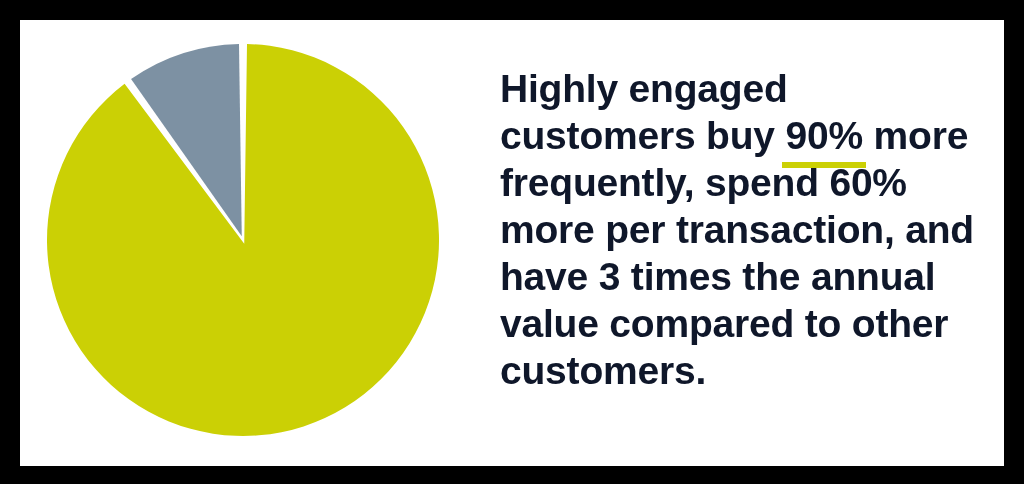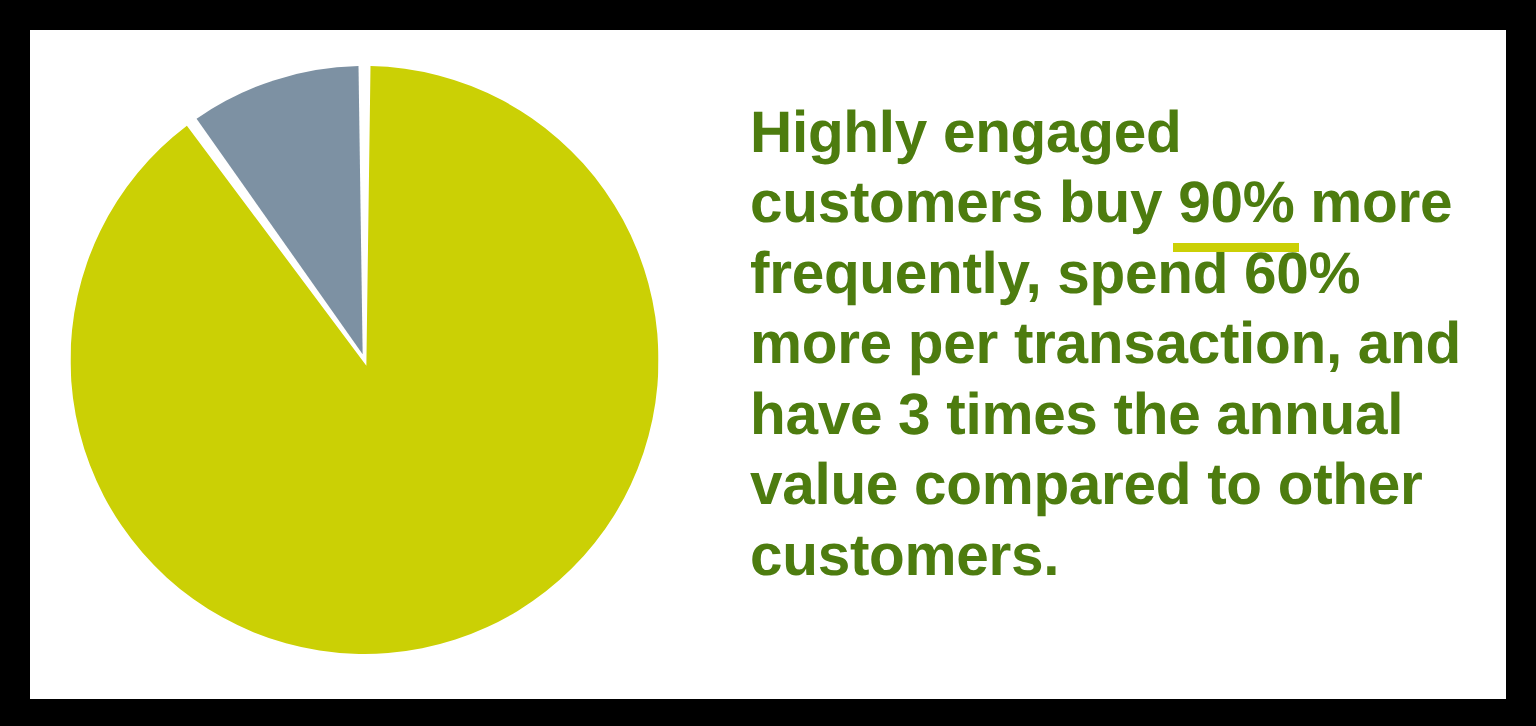--- a/index.html
+++ b/index.html
@@ -44,21 +44,21 @@
     width: 392px;
     height: 392px;
   }
 
   
   #callout-text {
     position: absolute;
     left: 480px;      
     top: 45px;        
     width: 490px;
-    color: #4d7c0f;
+    color: #0f172a;
     font-size: 39px;
     font-weight: 700;
     line-height: 47px;
     letter-spacing: -0.2px;
   }
   #callout-text p {
     margin: 0;
   }
 
   

